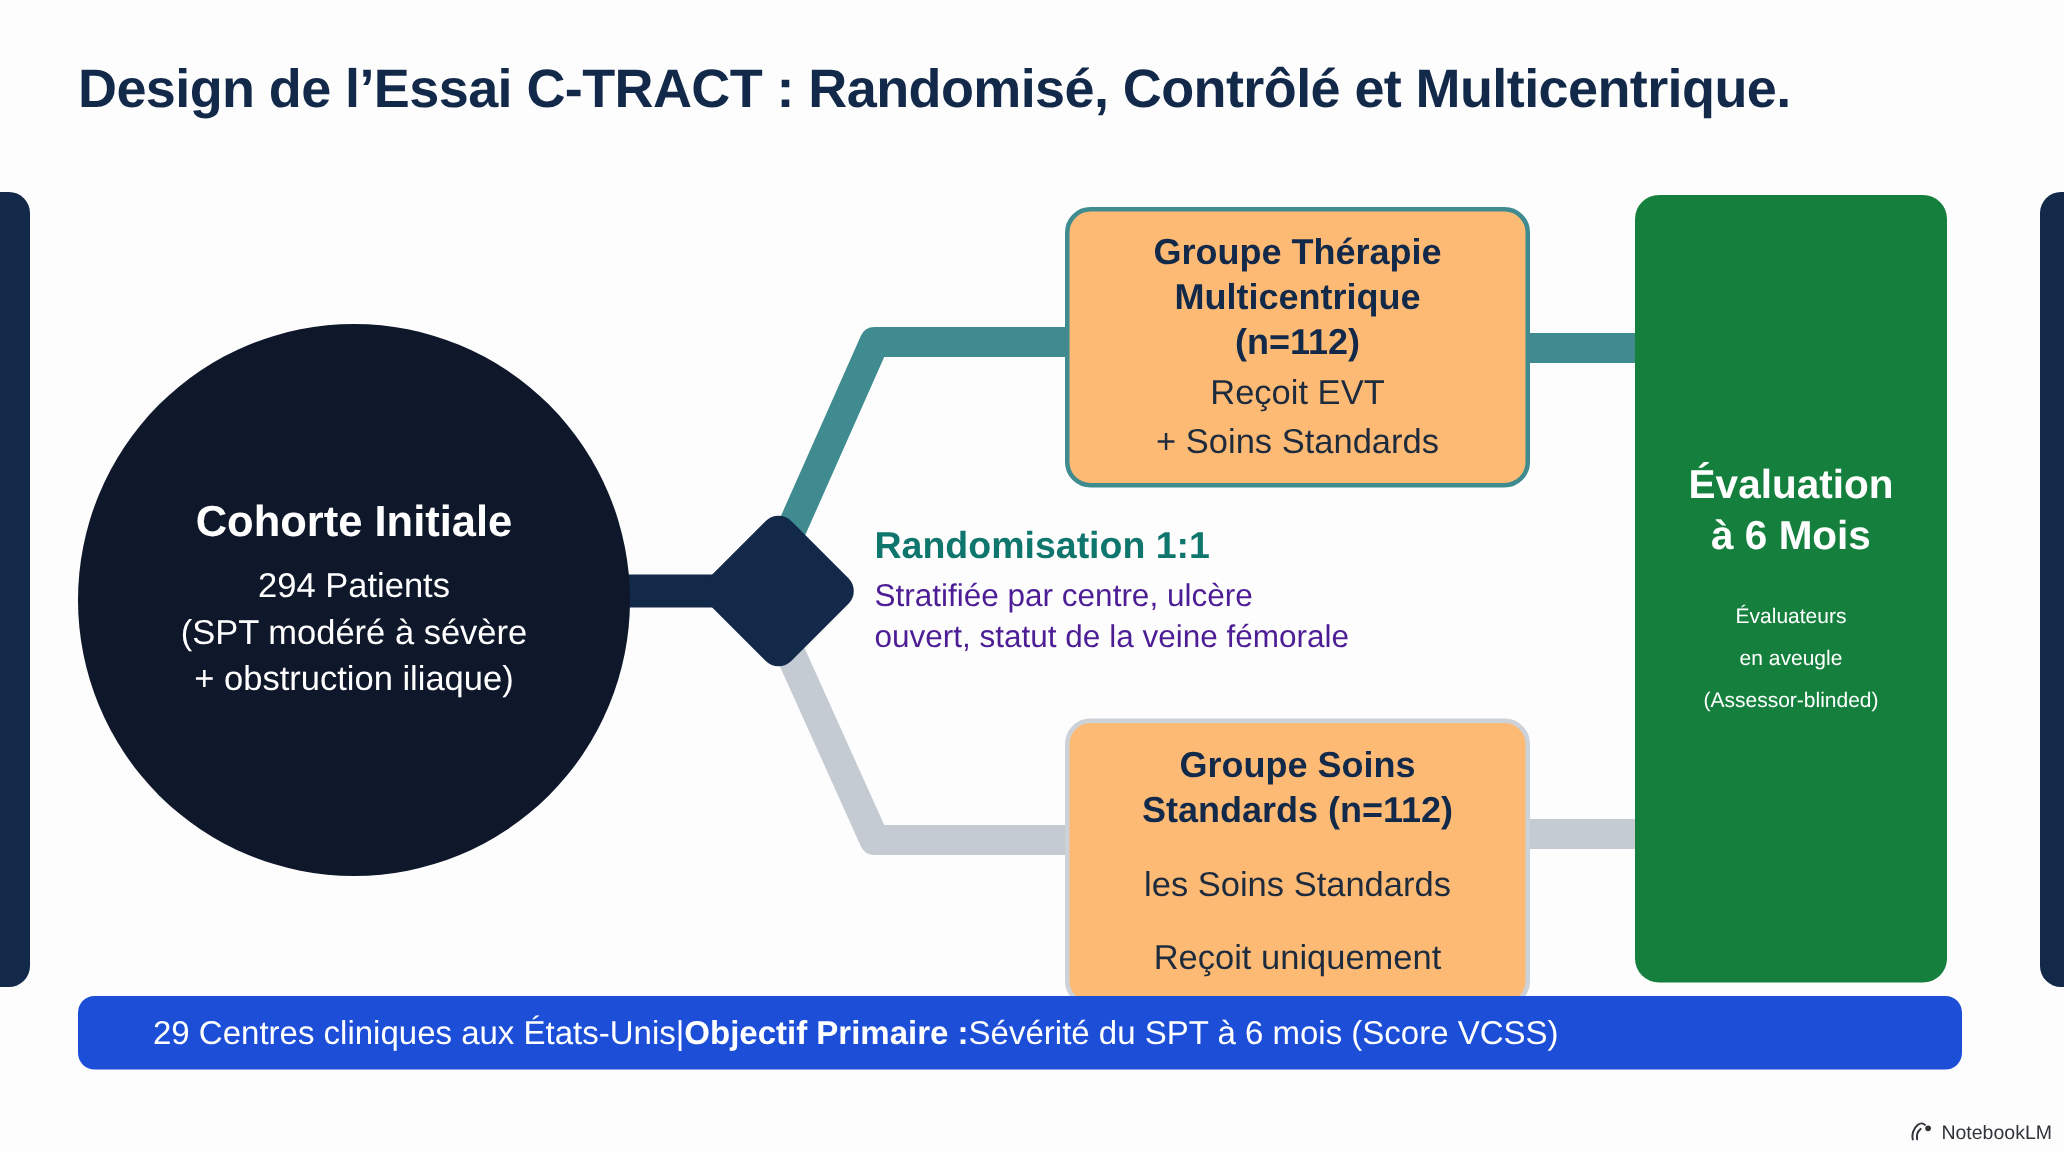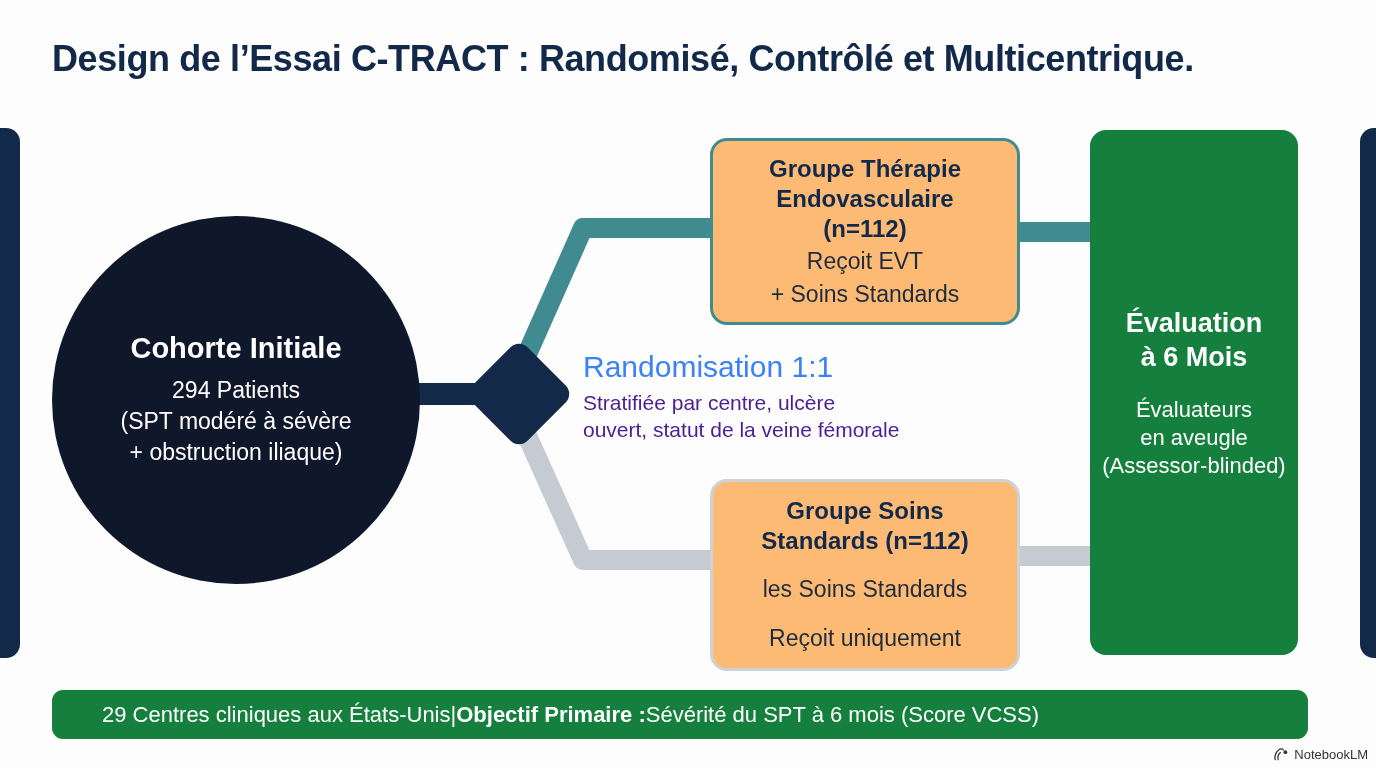--- a/index.html
+++ b/index.html
@@ -86,23 +86,23 @@
   }
 
   
   .rand-block {
     position: absolute;
     left: 583px;
     top: 350px;
     width: 400px;
   }
   .rand-title {
-    font-size: 30px;
-    font-weight: normal;
-    color: #3b82f6;
+    font-size: 25px;
+    font-weight: bold;
+    color: #0f766e;
     margin-bottom: 5px;
     white-space: nowrap;
   }
   .rand-sub {
     font-size: 21px;
     line-height: 27px;
     color: #4c1d95;
     white-space: nowrap;
   }
 
@@ -159,30 +159,30 @@
     text-align: center;
     box-sizing: border-box;
     padding: 0 10px;
   }
   .eval-title {
     font-size: 27px;
     font-weight: bold;
     line-height: 34px;
     margin-bottom: 22px;
   }
-  .eval-sub { font-size: 22px; line-height: 28px; }
+  .eval-sub { font-size: 14px; line-height: 28px; }
 
   
   .footer-banner {
     position: absolute;
     left: 52px;
-    top: 690px;
+    top: 664px;
     width: 1256px;
     height: 49px;
-    background: #15803d;
+    background: #1d4ed8;
     border-radius: 11px;
     color: #ffffff;
     display: flex;
     align-items: center;
     box-sizing: border-box;
     padding-left: 50px;
     font-size: 22px;
     white-space: nowrap;
   }
   .footer-banner .bold { font-weight: bold; }
@@ -233,21 +233,21 @@
   <div class="diamond"></div>
 
   <div class="rand-block">
     <div class="rand-title">Randomisation 1:1</div>
     <div class="rand-sub">Stratifiée par centre, ulcère</div>
     <div class="rand-sub">ouvert, statut de la veine fémorale</div>
   </div>
 
   <div class="arm-box evt">
     <div class="arm-title">Groupe Thérapie</div>
-    <div class="arm-title">Endovasculaire</div>
+    <div class="arm-title">Multicentrique</div>
     <div class="arm-title">(n=112)</div>
     <div class="arm-desc">Reçoit EVT</div>
     <div class="arm-desc">+ Soins Standards</div>
   </div>
 
   <div class="arm-box soc">
     <div class="arm-title">Groupe Soins</div>
     <div class="arm-title">Standards (n=112)</div>
     <div class="arm-desc">les Soins Standards</div>
     <div class="arm-desc">Reçoit uniquement</div>

